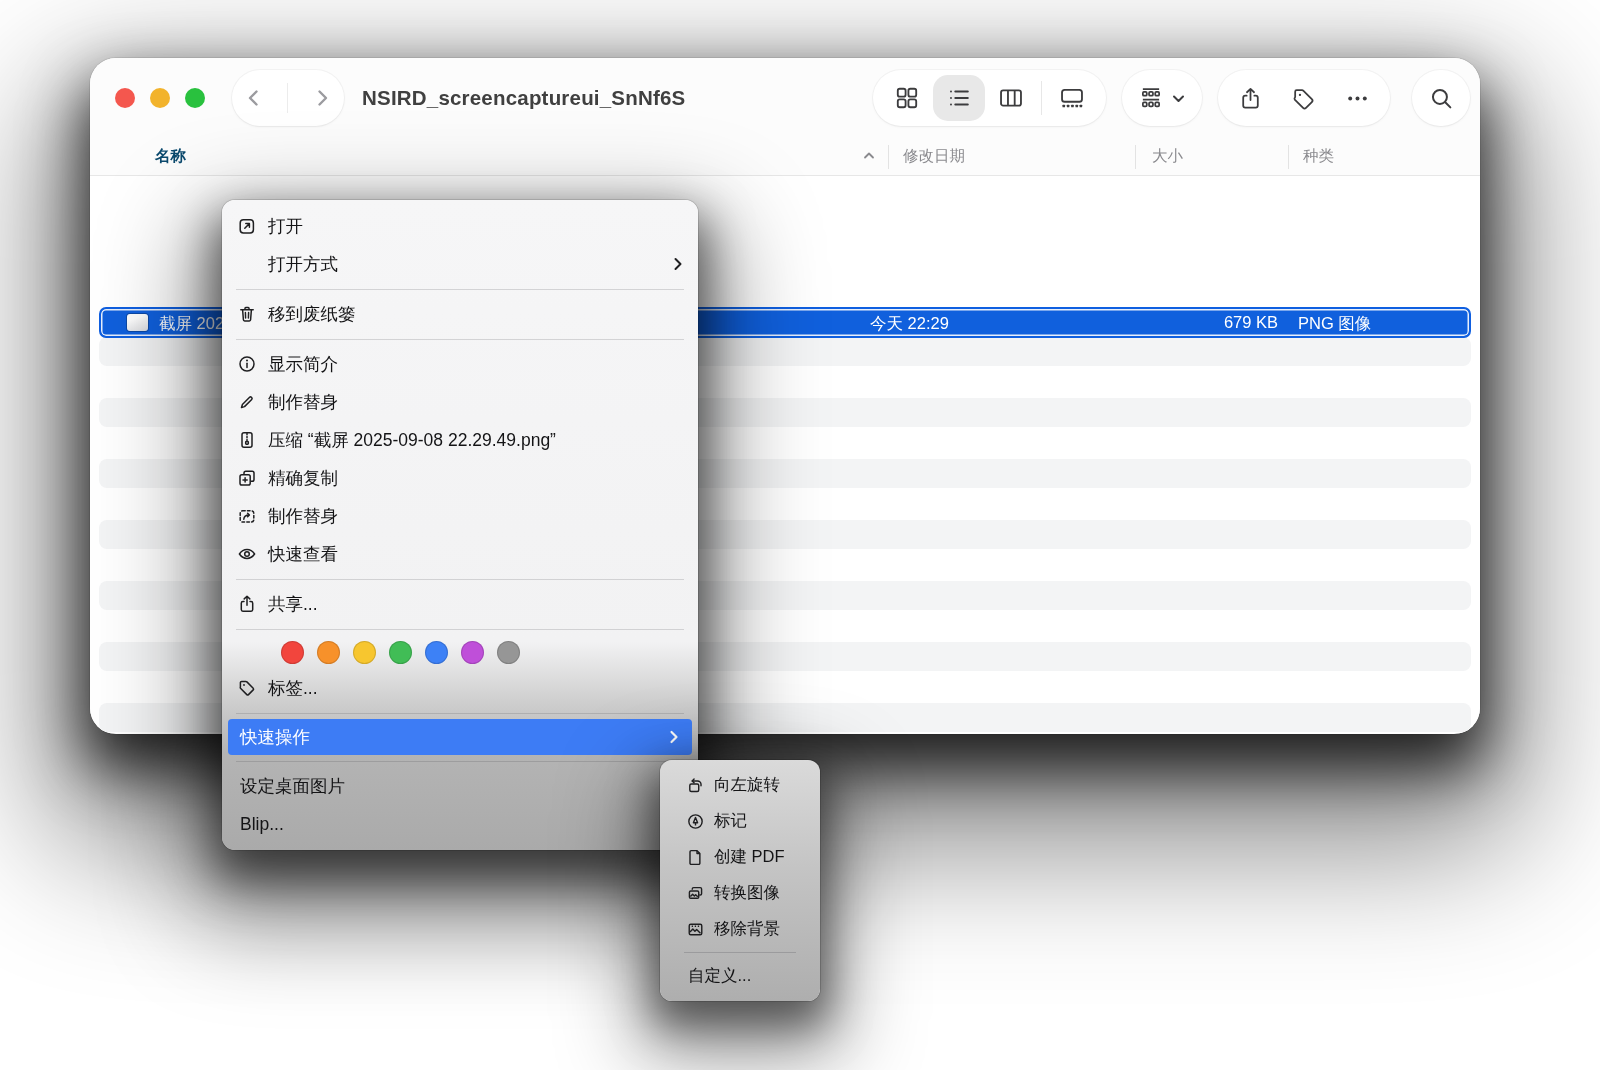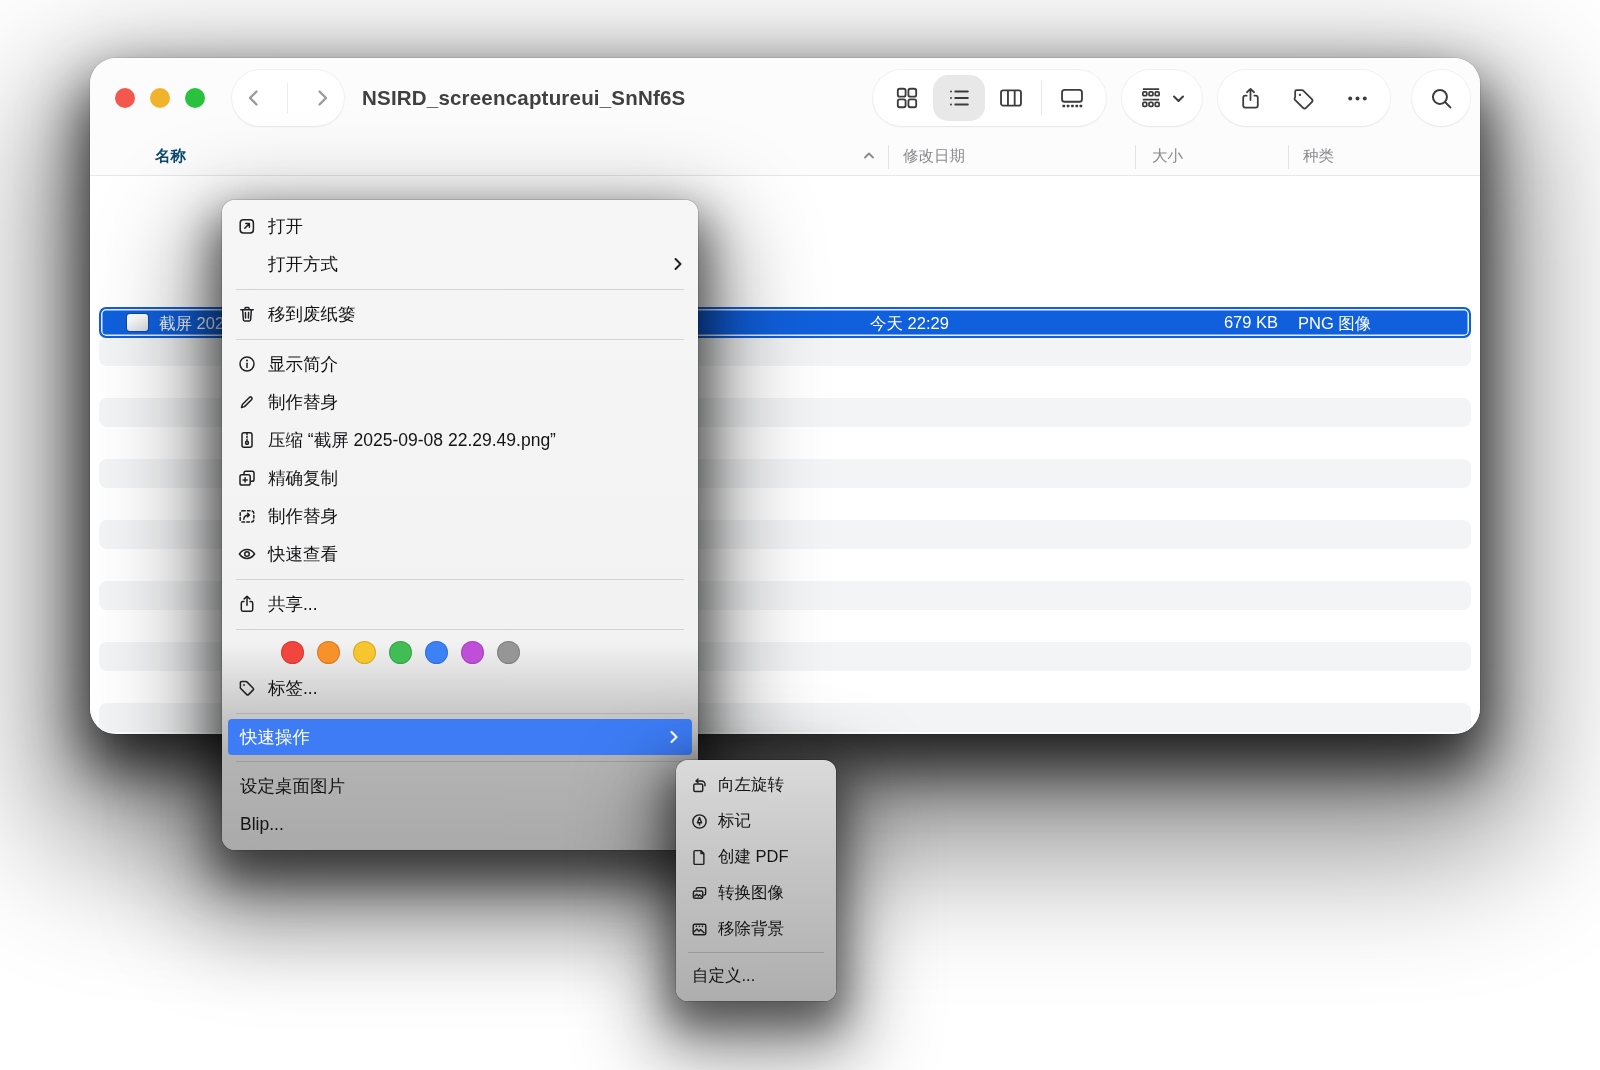--- a/index.html
+++ b/index.html
@@ -66,22 +66,22 @@
   .mico{ width:21px; height:21px; margin-right:11px; display:flex; align-items:center; justify-content:center; flex:0 0 21px; }
   .mlabel{ white-space:nowrap; }
   .msub{ margin-left:auto; display:flex; align-items:center; }
   .mdiv{ height:1px; background:rgba(60,60,67,.18); margin:5.5px 14px; }
   .mi.plain{ padding-left:18px; }
   .mi.highlight{ margin:0 6px; border-radius:4px; color:#ffffff; padding:0 12px; height:36px; }
   .dotsrow{ height:34px; display:flex; align-items:center; gap:13px; padding-left:59px; }
   .dot{ width:23px; height:23px; border-radius:50%; box-shadow:inset 0 0 0 1px rgba(0,0,0,.14); }
 
   
-  .submenu{ position:absolute; left:676px; top:760px; width:160px; z-index:11;
-    border-radius:12px; padding:7px 0;
+  .submenu{ position:absolute; left:660px; top:760px; width:160px; z-index:11;
+    border-radius:12px; padding:7px 12px;
     background:linear-gradient(180deg,#dadada 0%,#c4c4c4 45%,#aeaeae 100%);
     box-shadow:0 18px 40px 8px rgba(0,0,0,.5), 0 35px 80px 25px rgba(0,0,0,.35), 0 0 0 1px rgba(0,0,0,.15);
     font-size:16.5px; color:#141416; }
   .submenu .mi{ height:36px; padding:0 13px; }
   .submenu .mico{ width:20px; flex:0 0 20px; margin-right:9px; }
   .submenu .mdiv{ margin:5px 12px; background:rgba(60,60,67,.22); }
   .submenu .mi.plain{ padding-left:16px; }
 
   svg{ display:block; }
 </style>

